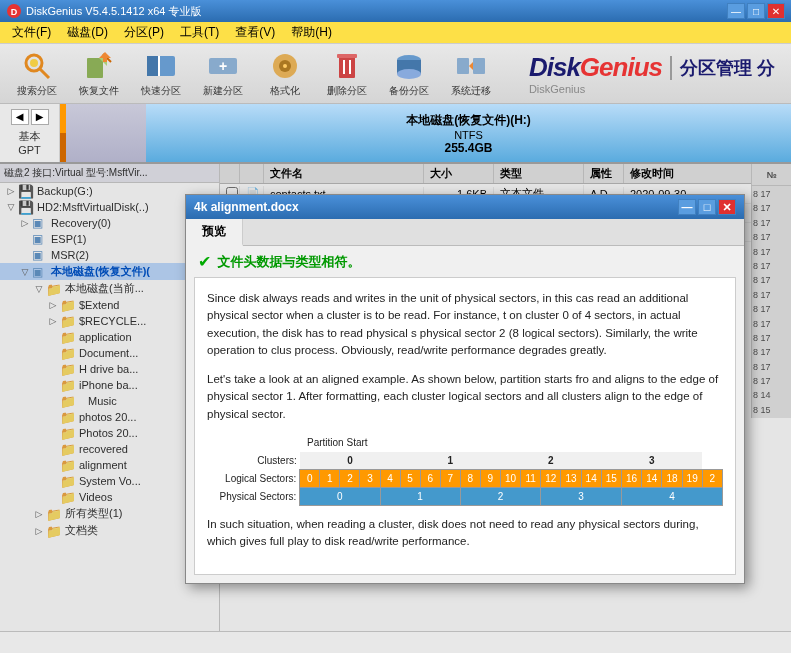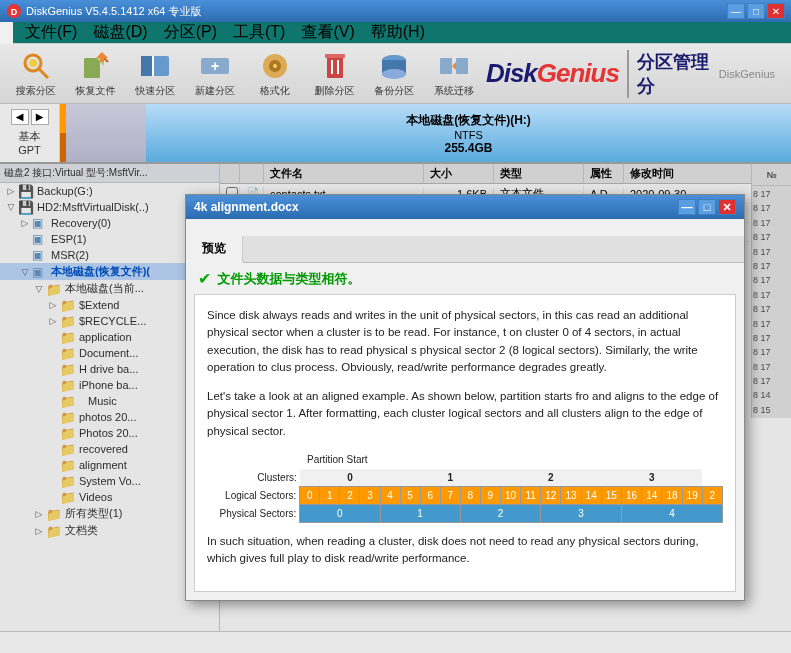--- a/index.html
+++ b/index.html
@@ -14,28 +14,27 @@
       padding: 0 6px;
       color: white;
       font-size: 11px;
     }
     .title-bar-icon { width: 16px; height: 16px; margin-right: 4px; }
     .title-bar-controls { margin-left: auto; display: flex; gap: 2px; }
     .title-ctrl { width: 18px; height: 16px; background: #5a9de0; border: 1px solid #4080c0; color: white; font-size: 10px; display: flex; align-items: center; justify-content: center; cursor: pointer; }
 
     
     .menu-bar {
-      background: #0f766e;
+      background: #fde047;
       height: 22px;
       display: flex;
       align-items: center;
       padding: 0 4px;
       border-bottom: 1px solid #ccc;
-      font-size: 16px;
-      margin-left: 13px;
+      font-size: 12px;
     }
     .menu-item { padding: 2px 8px; cursor: pointer; height: 100%; display: flex; align-items: center; }
 
     
     .toolbar {
       background: linear-gradient(to bottom, #e8e8e8, #d5d5d5);
       height: 60px;
       display: flex;
       align-items: center;
       padding: 4px 8px;
@@ -55,22 +54,22 @@
       font-size: 10px;
       color: #333;
       gap: 2px;
     }
     .toolbar-icon { width: 32px; height: 32px; display: flex; align-items: center; justify-content: center; }
 
     
     .brand-area {
       margin-left: auto;
       display: flex;
-      flex-direction: row;
-      align-items: center;
+      flex-direction: column;
+      align-items: flex-start;
       padding-right: 8px;
     }
 
     
     .disk-header {
       height: 60px;
       background: linear-gradient(to bottom, #b8d4f0, #6aabde);
       display: flex;
       align-items: stretch;
       border-bottom: 2px solid #999;
@@ -201,21 +200,20 @@
       font-weight: bold;
       flex-shrink: 0;
     }
     .dialog-title-controls { margin-left: auto; display: flex; gap: 2px; }
     .dialog-ctrl { width: 18px; height: 16px; background: #5a9de0; border: 1px solid #4080c0; color: white; font-size: 11px; display: flex; align-items: center; justify-content: center; cursor: pointer; font-weight: bold; }
     .dialog-tabs {
       display: flex;
       background: #e0e0e0;
       border-bottom: 1px solid #bbb;
       flex-shrink: 0;
-      margin-top: 17px;
     }
     .dialog-tab {
       padding: 4px 16px;
       cursor: pointer;
       font-size: 12px;
       border-right: 1px solid #ccc;
       background: #d8d8d8;
     }
     .dialog-tab.active {
       background: #f0f0f0;

